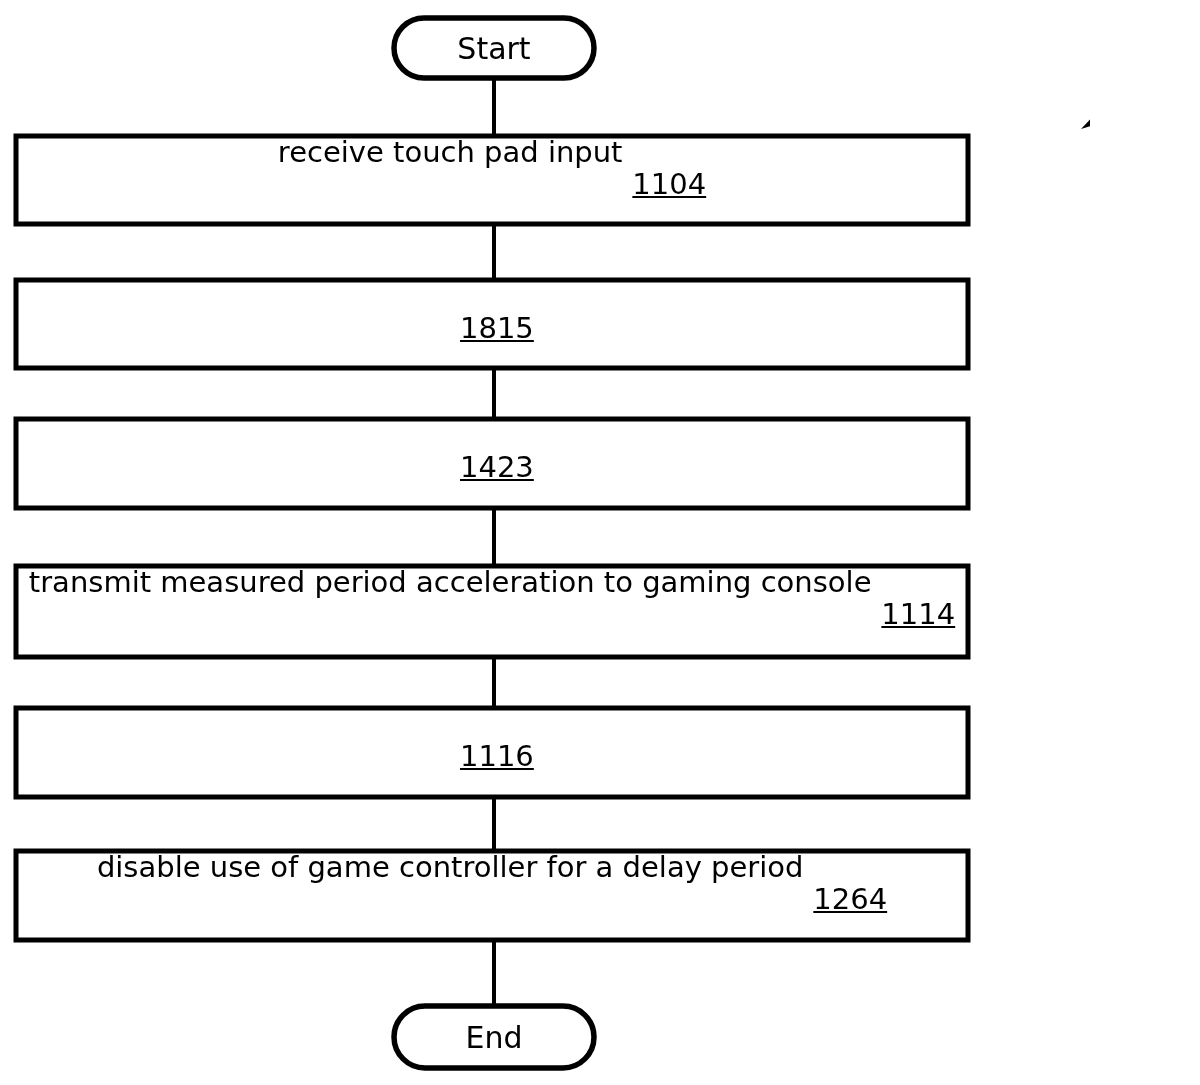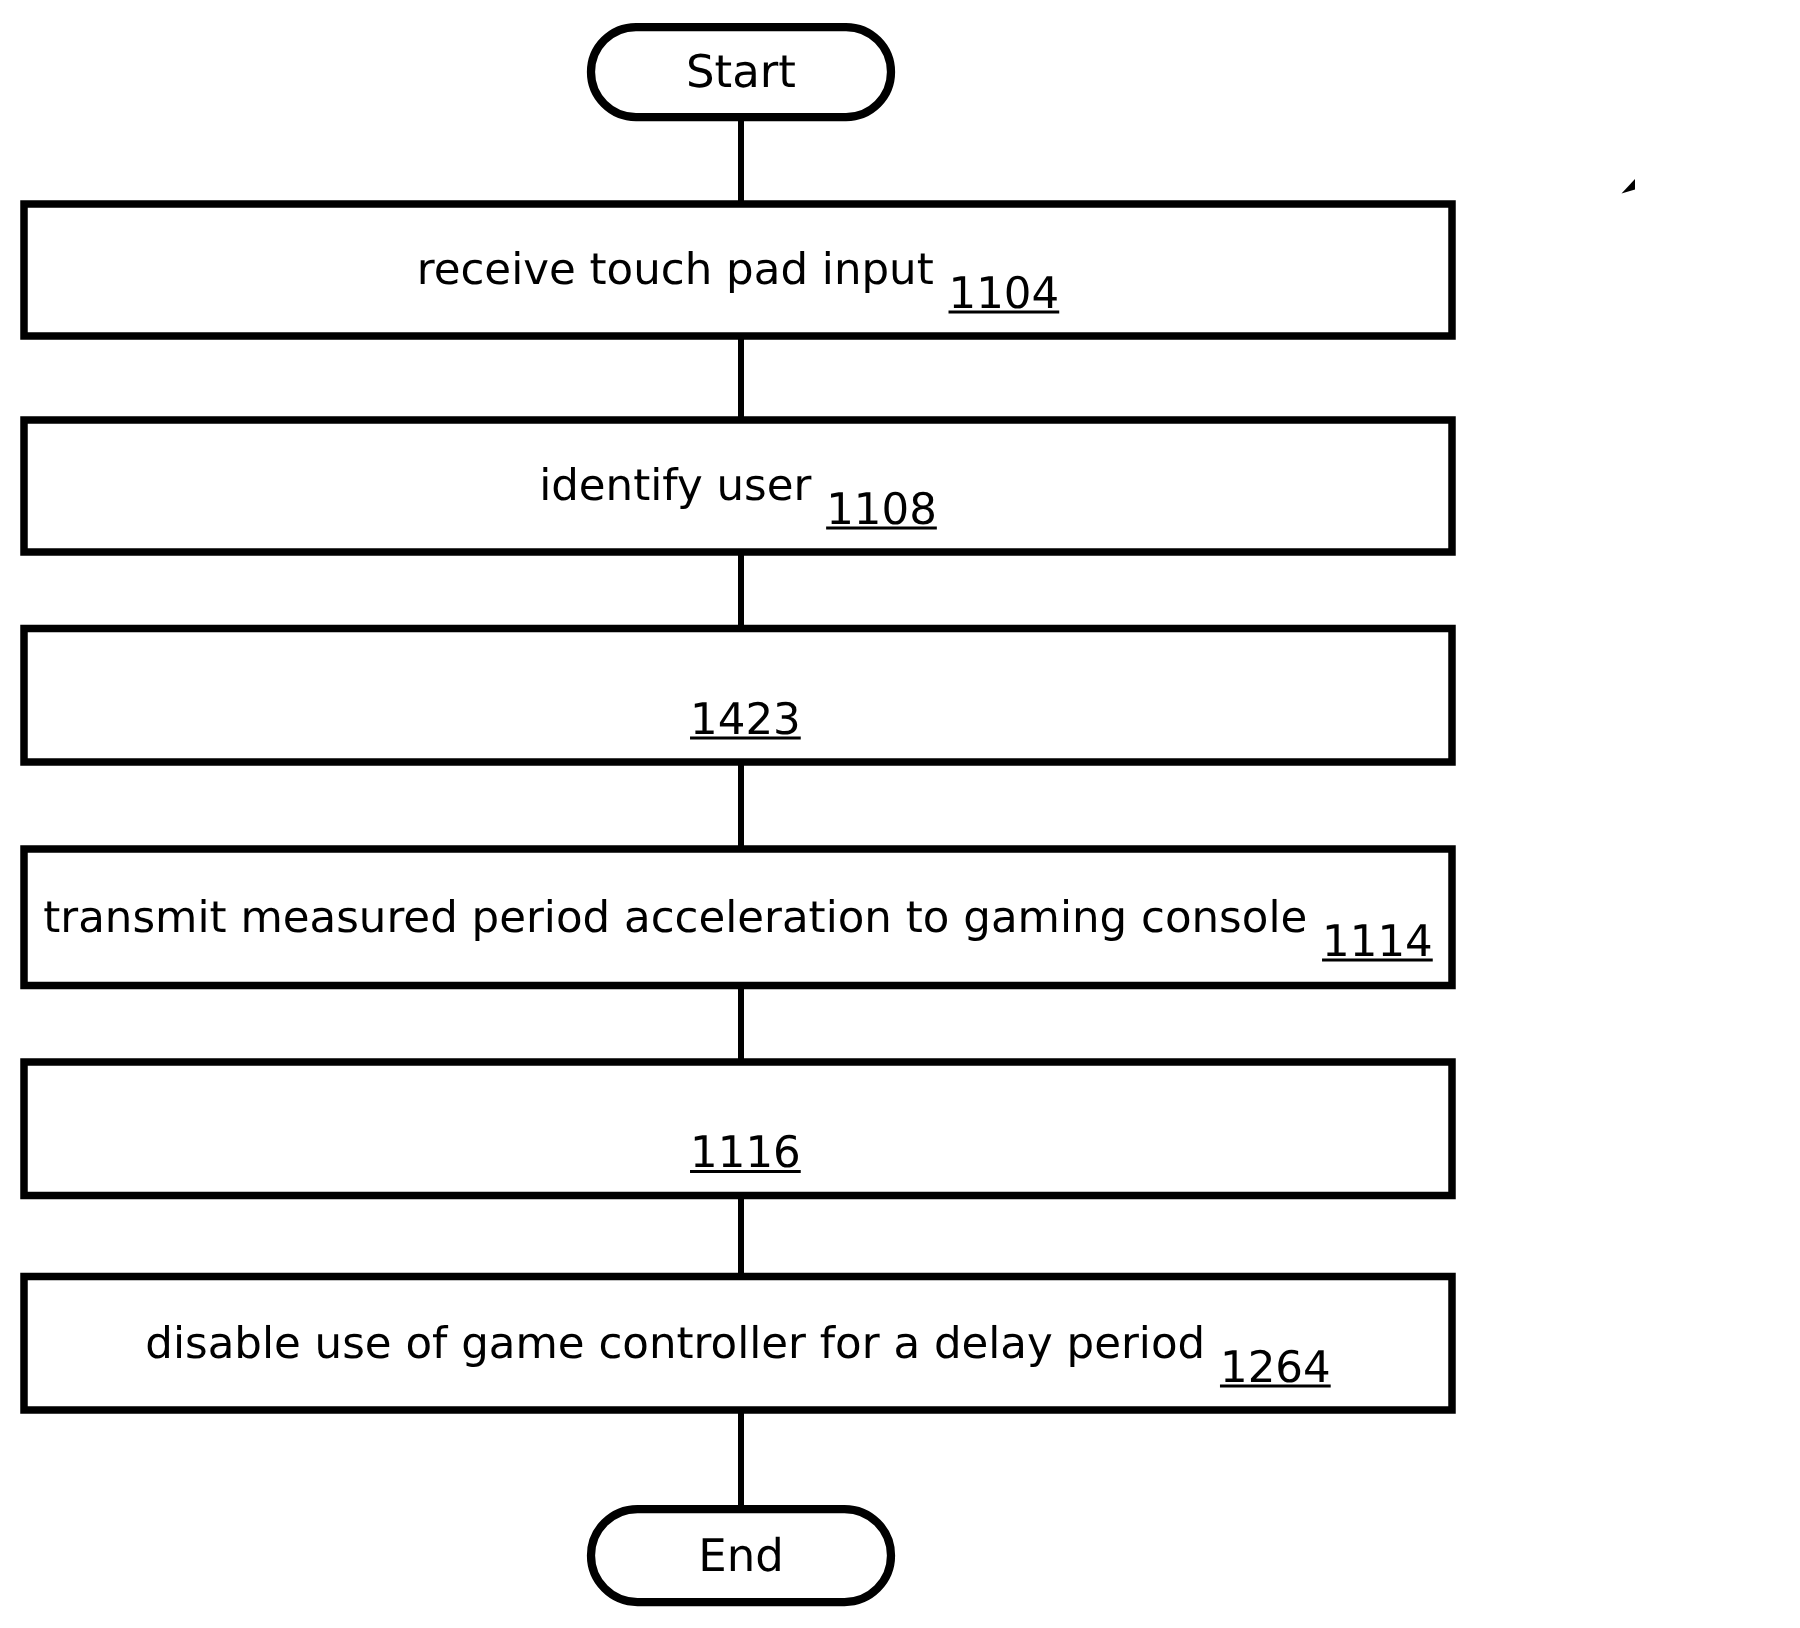--- a/index.html
+++ b/index.html
@@ -50,21 +50,21 @@
   }
   .ref-arrow-head {
     fill: #000000;
     stroke: none;
   }
   
   .box-label {
     width: 100%;
     height: 100%;
     display: flex;
-    align-items: center;
+    align-items: flex-start;
     justify-content: center;
     font-family: "DejaVu Sans", sans-serif;
     font-size: 29px;
     color: #000000;
     line-height: 1.15;
     text-align: center;
     white-space: nowrap;
     box-sizing: border-box;
   }
   .box-label .refnum {
@@ -116,22 +116,21 @@
         </div>
       </foreignObject>
     </g>
 
     <line class="connector-line" x1="494" y1="224" x2="494" y2="280"></line>
 
     <g>
       <rect class="node-shape" x="16" y="280" width="952" height="88"></rect>
       <foreignObject x="26" y="280" width="932" height="88">
         <div xmlns="http://www.w3.org/1999/xhtml" class="box-label">
-          <span>identify user</span>
-            <span class="refnum">1108</span>
+            <span class="refnum">1815</span>
         </div>
       </foreignObject>
     </g>
 
     <line class="connector-line" x1="494" y1="368" x2="494" y2="419"></line>
 
     <g>
       <rect class="node-shape" x="16" y="419" width="952" height="89"></rect>
       <foreignObject x="26" y="419" width="932" height="89">
         <div xmlns="http://www.w3.org/1999/xhtml" class="box-label">

